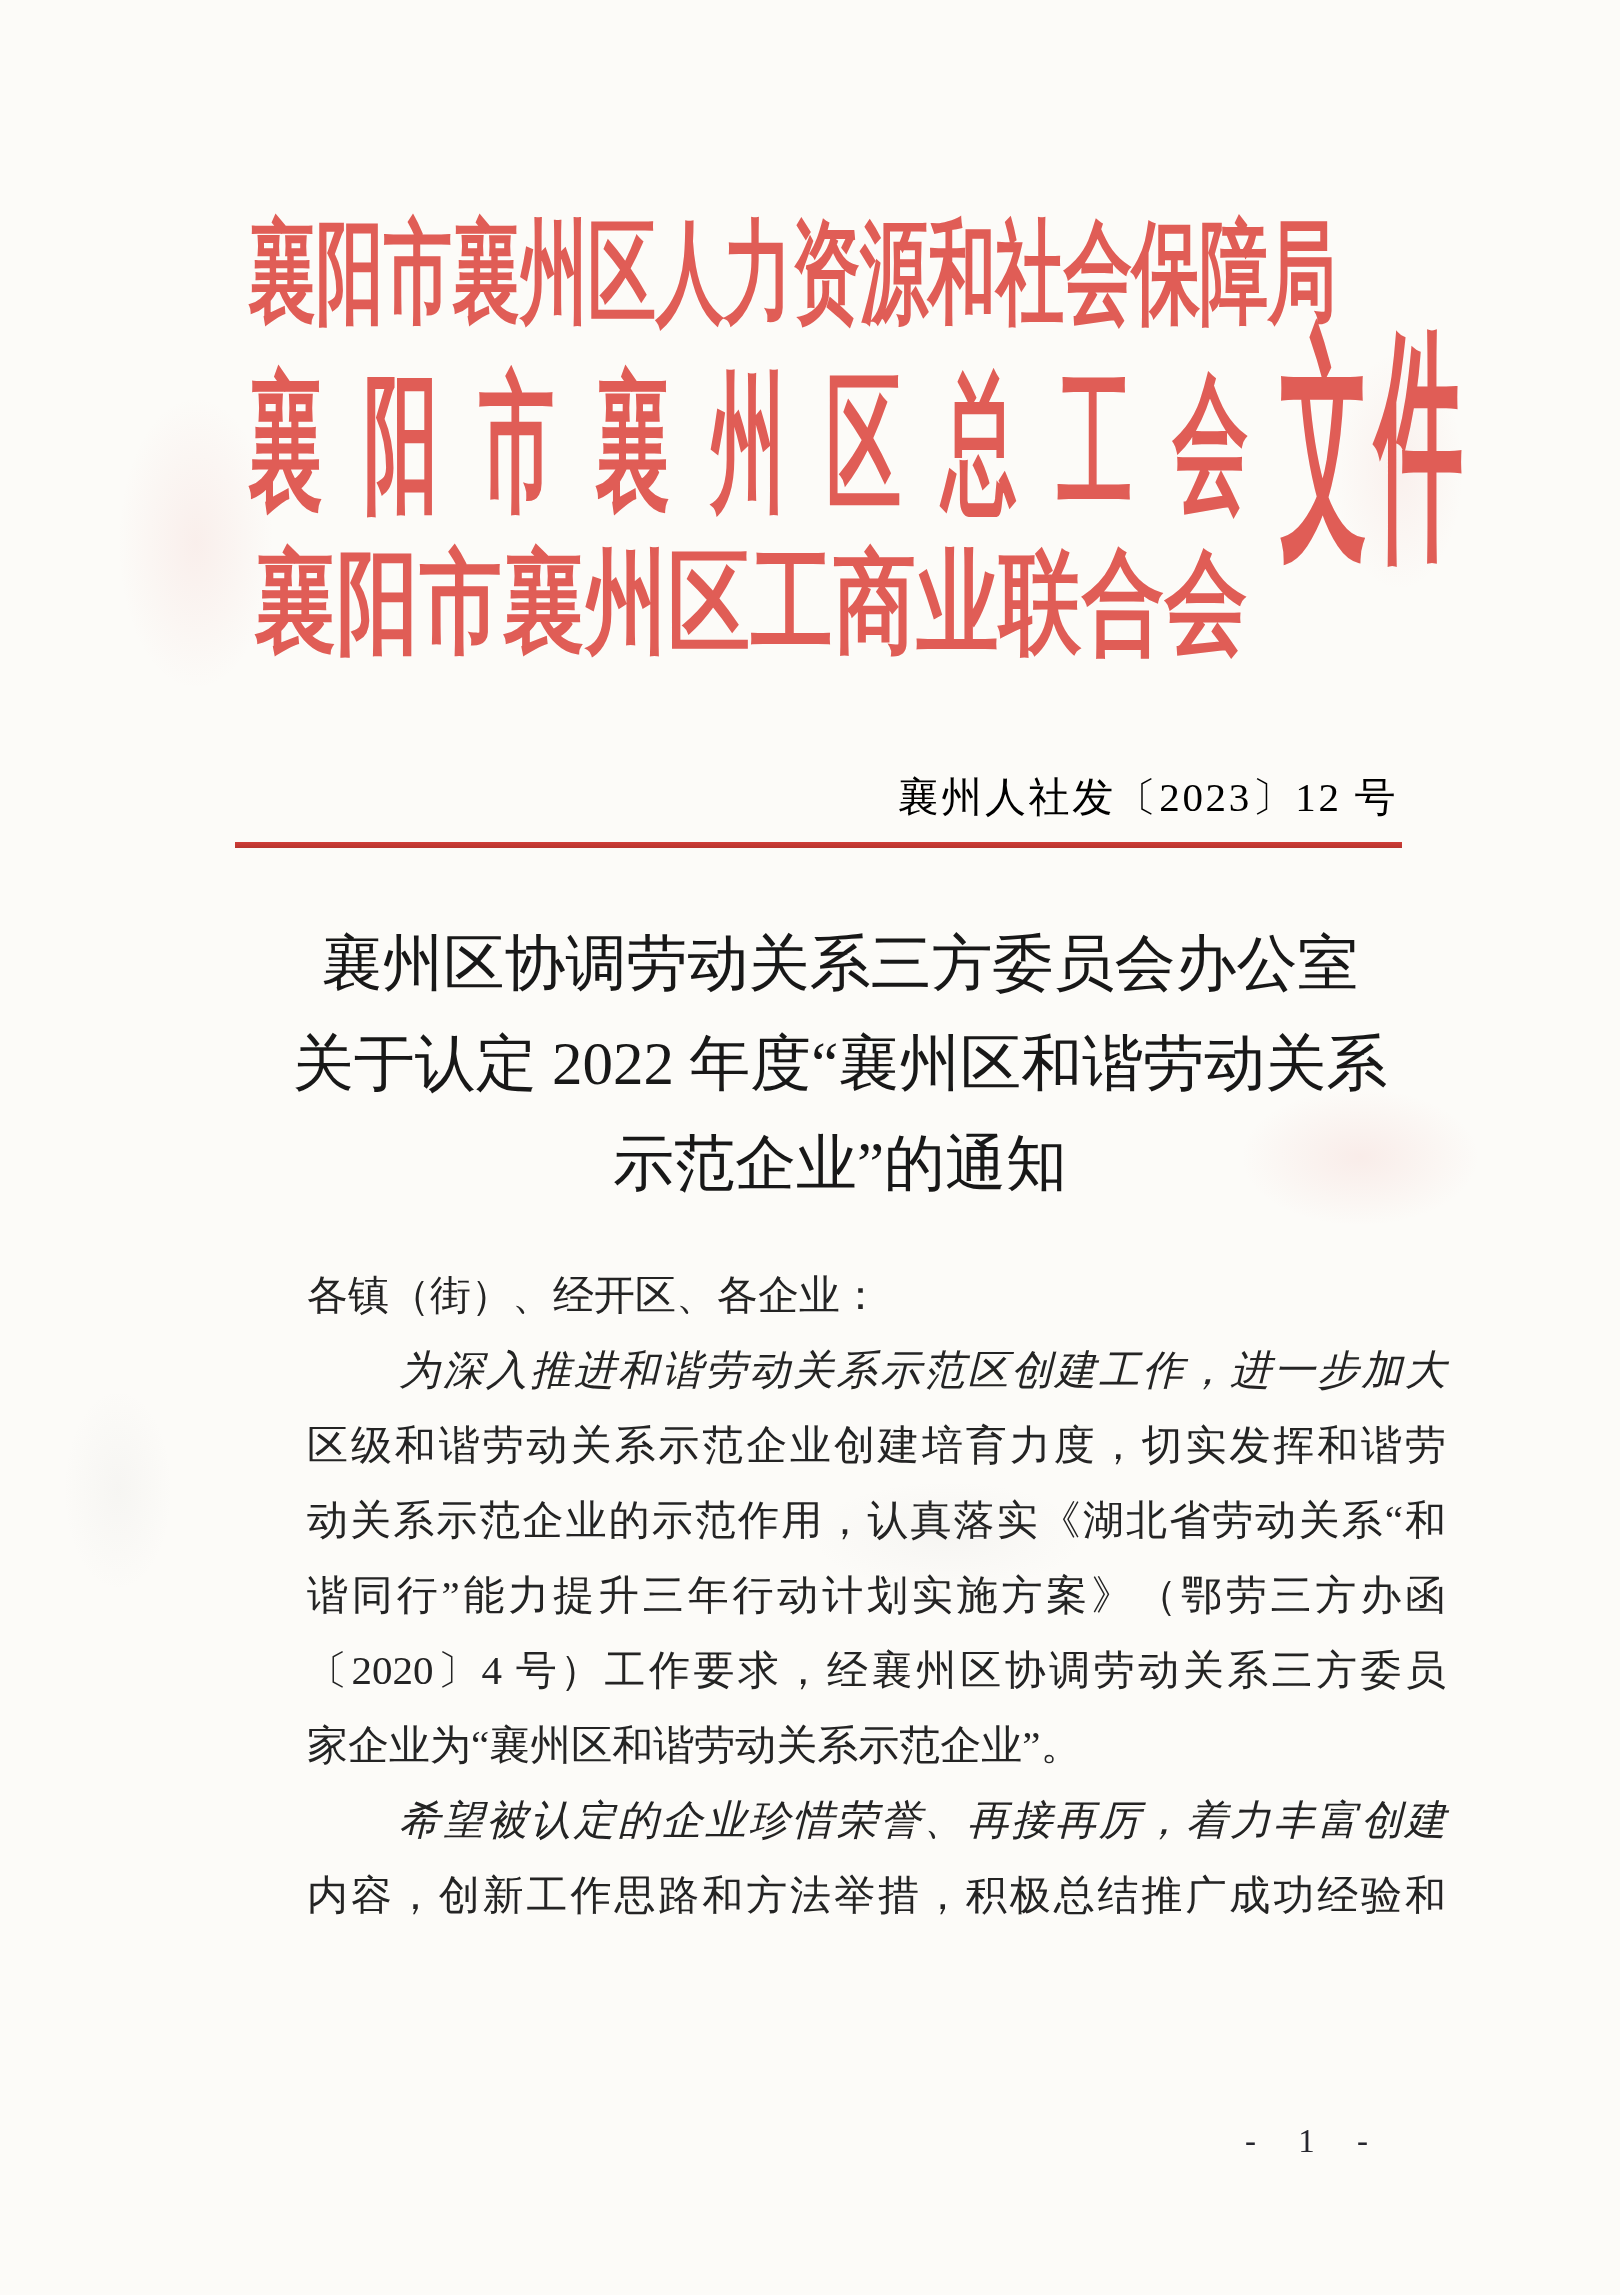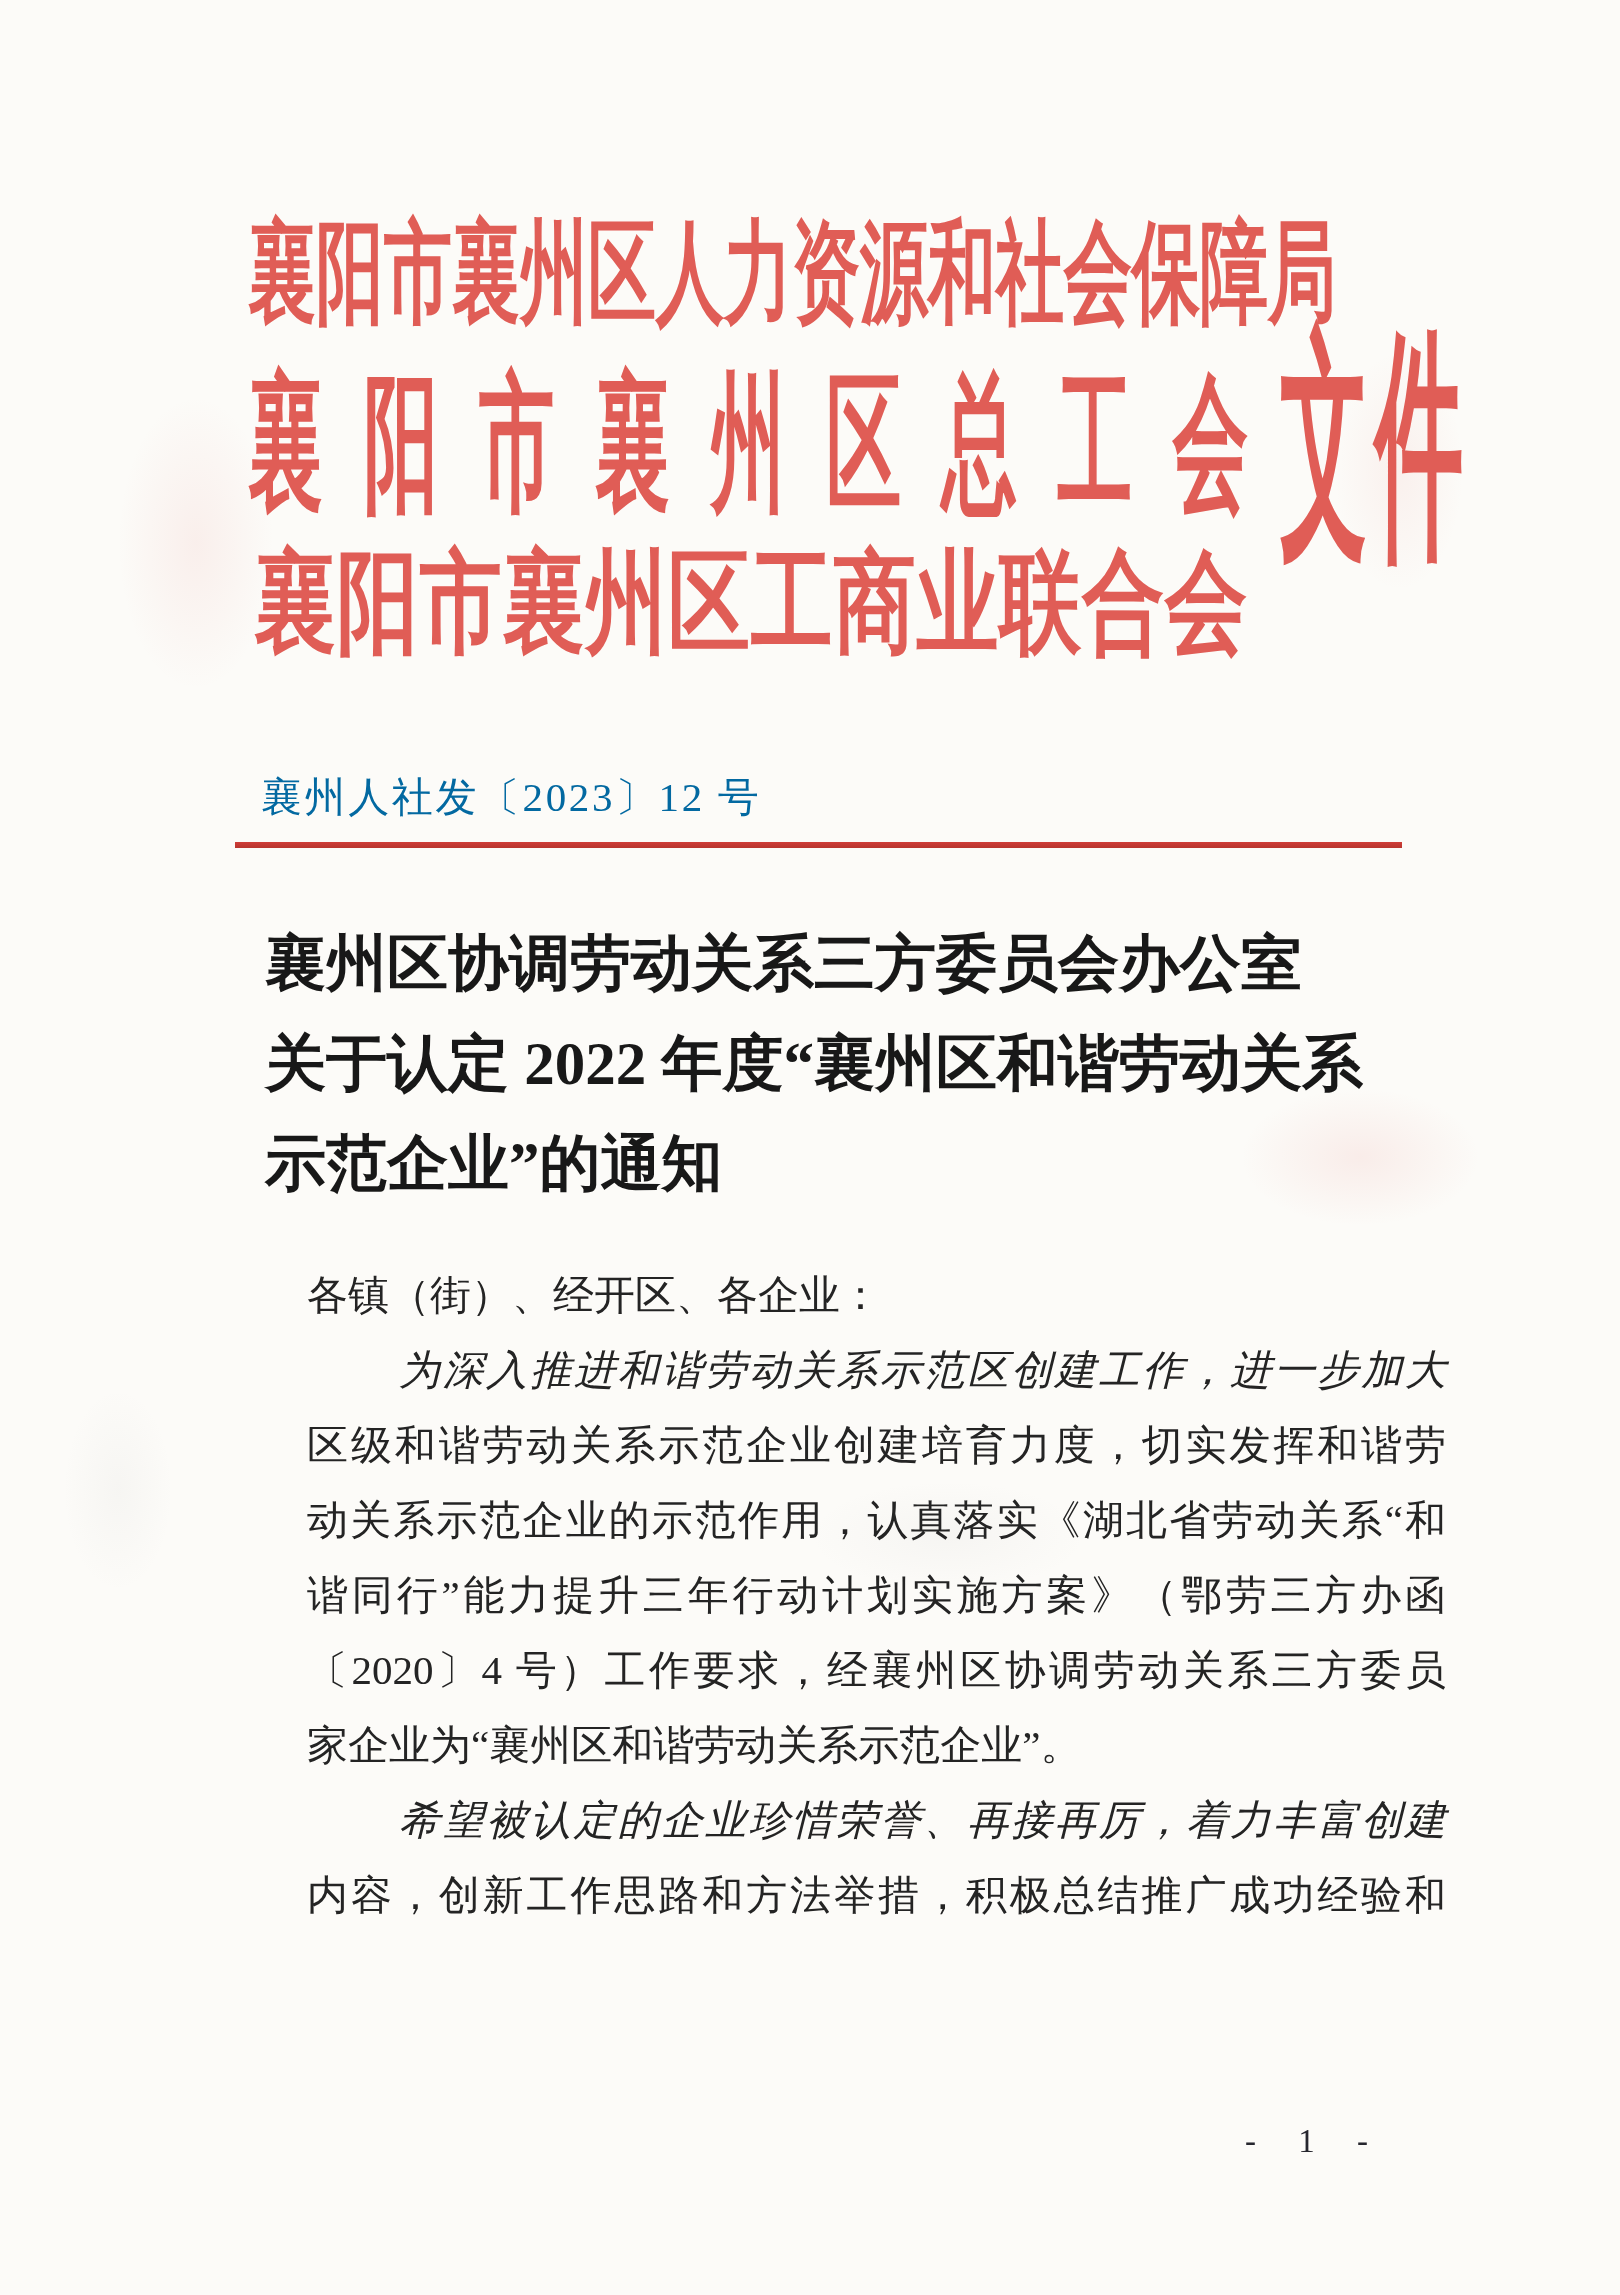--- a/index.html
+++ b/index.html
@@ -37,39 +37,39 @@
   }
   .org-line span { display: block; }
   #org-line-1 { left: 248px;  top: 217px; width: 1026px; font-size: 68px; transform: scaleY(1.65); }
   #org-line-2 { left: 248px;  top: 369px; width: 1000px; font-size: 75px; transform: scaleY(2.0); }
   #org-line-3 { left: 254px;  top: 548px; width: 993px; font-size: 82px; transform: scaleY(1.37); }
   #doc-type   { left: 1280px; top: 326px; width: 183px;  font-size: 88px; transform: scaleY(2.8); }
 
   .doc-number {
     position: absolute;
     left: 261px; top: 770px; width: 1137px;
-    text-align: left;
+    text-align: right;
     font-size: 41px;
-    color: #0369a1;
+    color: #000000;
     letter-spacing: 2.6px;
   }
   .red-divider {
     position: absolute;
     left: 235px; top: 842px;
     width: 1167px; height: 5.9px;
     background: linear-gradient(#cf3d38, #b8352e);
   }
 
   
   .doc-title {
     position: absolute;
     left: 265px; top: 914px; width: 1150px;
-    text-align: left;
+    text-align: center;
     font-size: 61px;
-    font-weight: bold;
+    font-weight: normal;
     color: #181818;
     line-height: 100px;
   }
 
   
   .doc-body {
     position: absolute;
     left: 261px; top: 1258px; width: 1139px;
     font-size: 41px;
     color: #242424;

